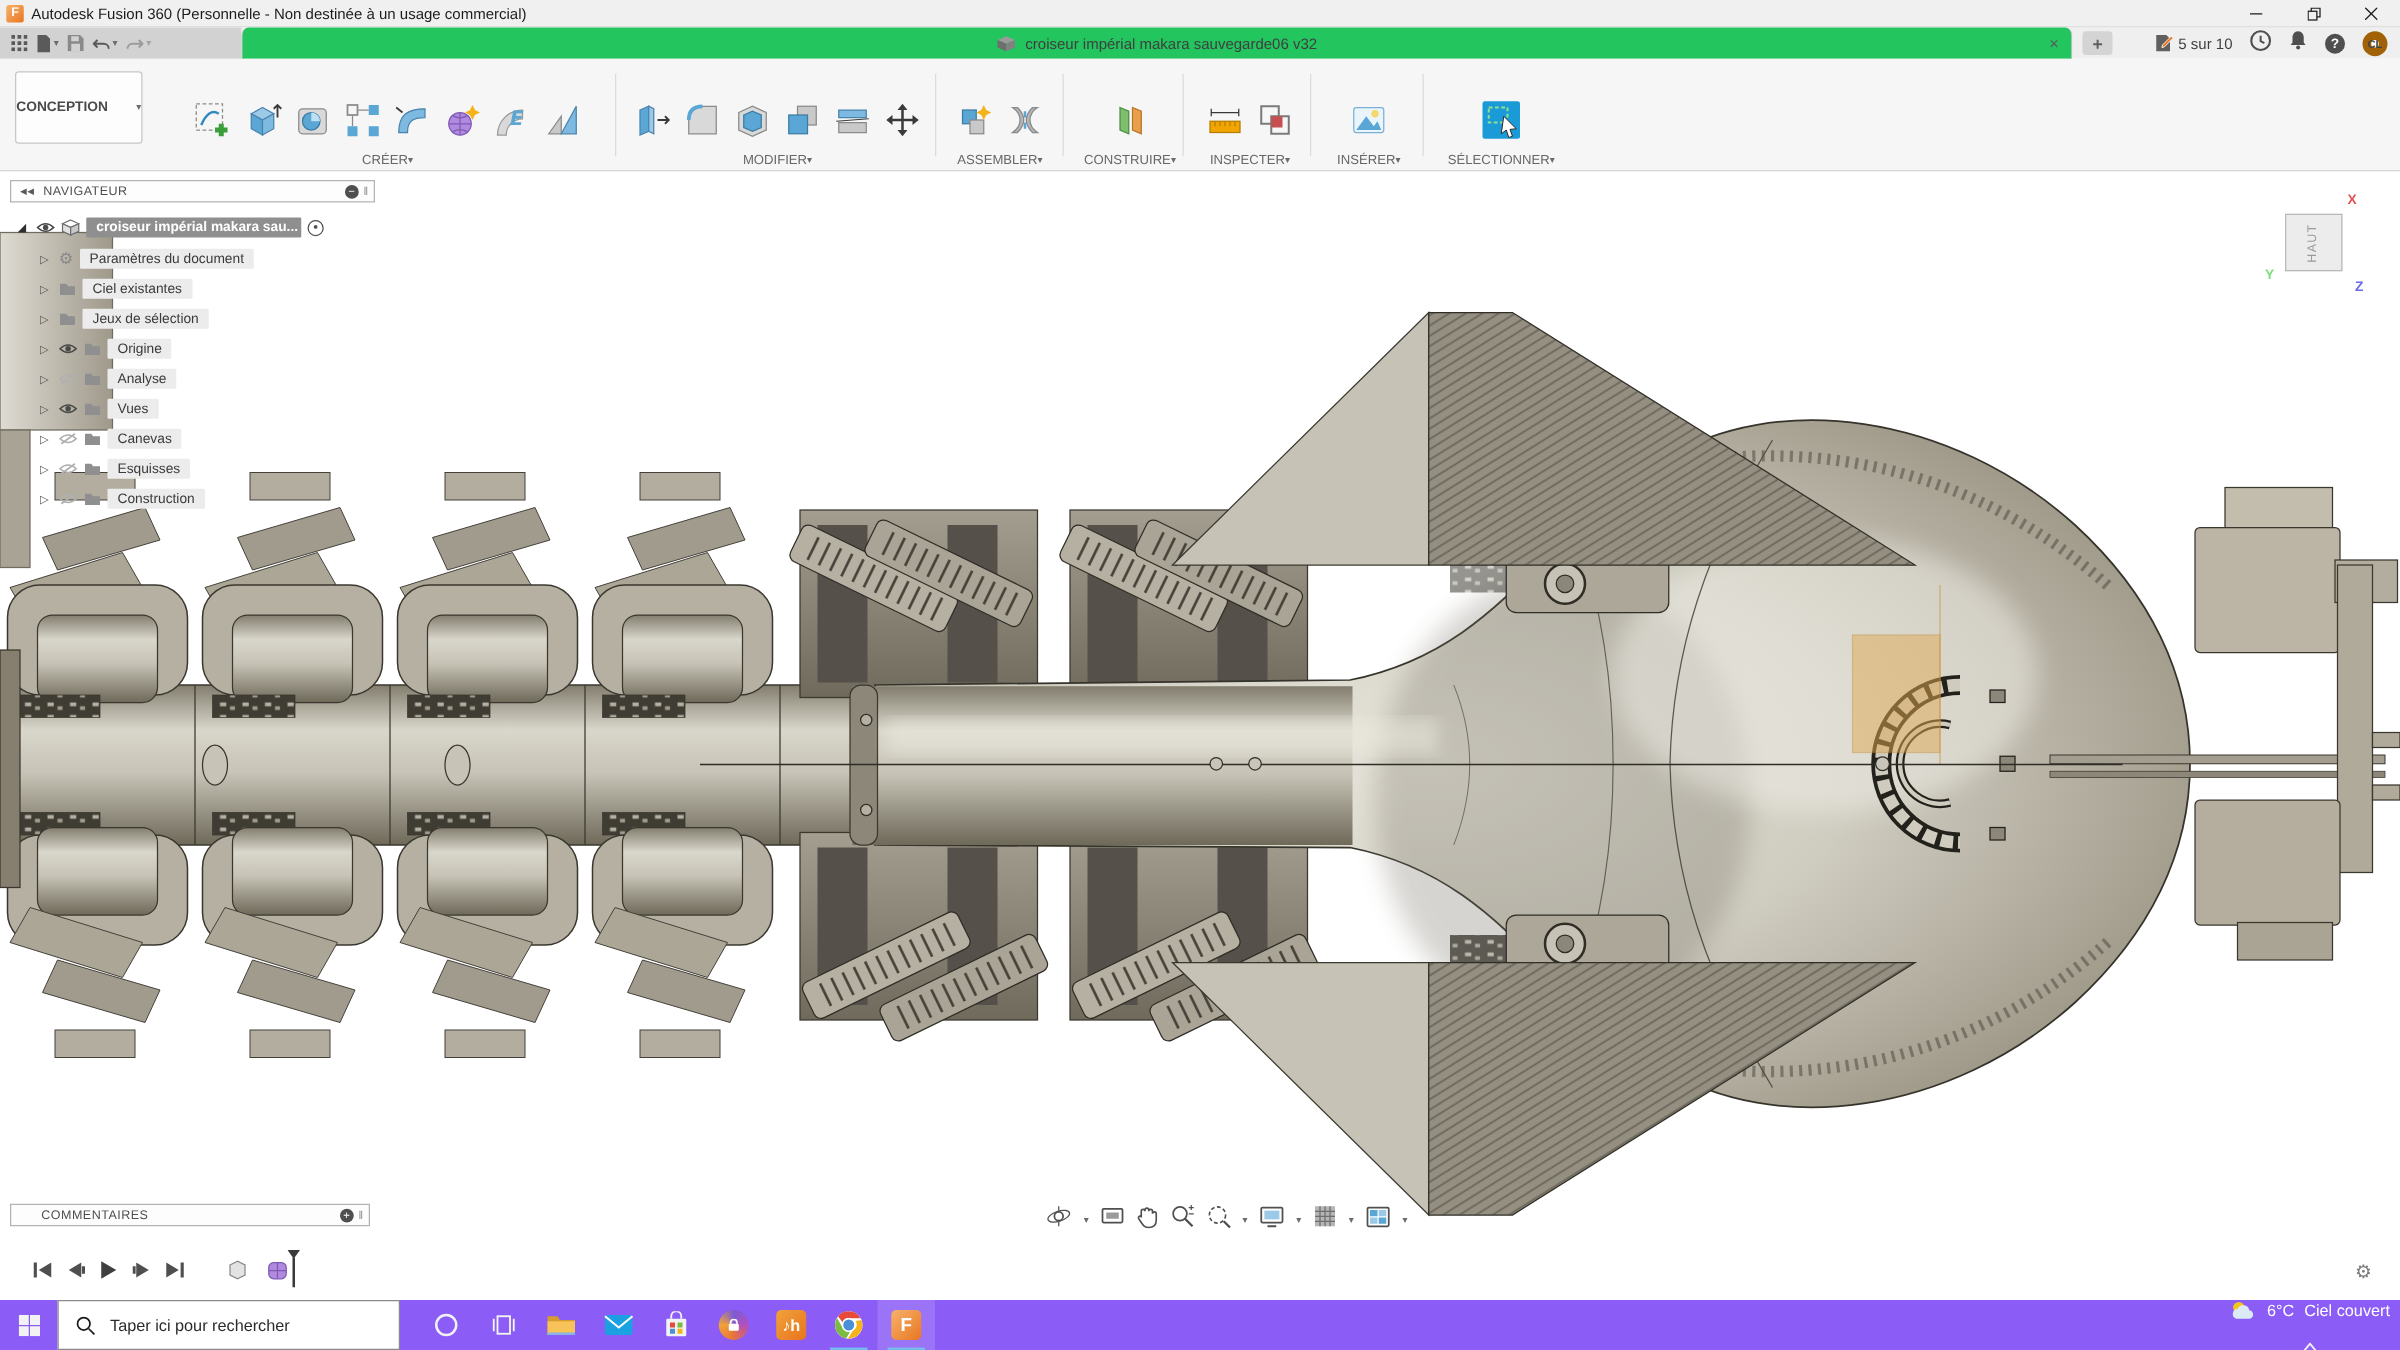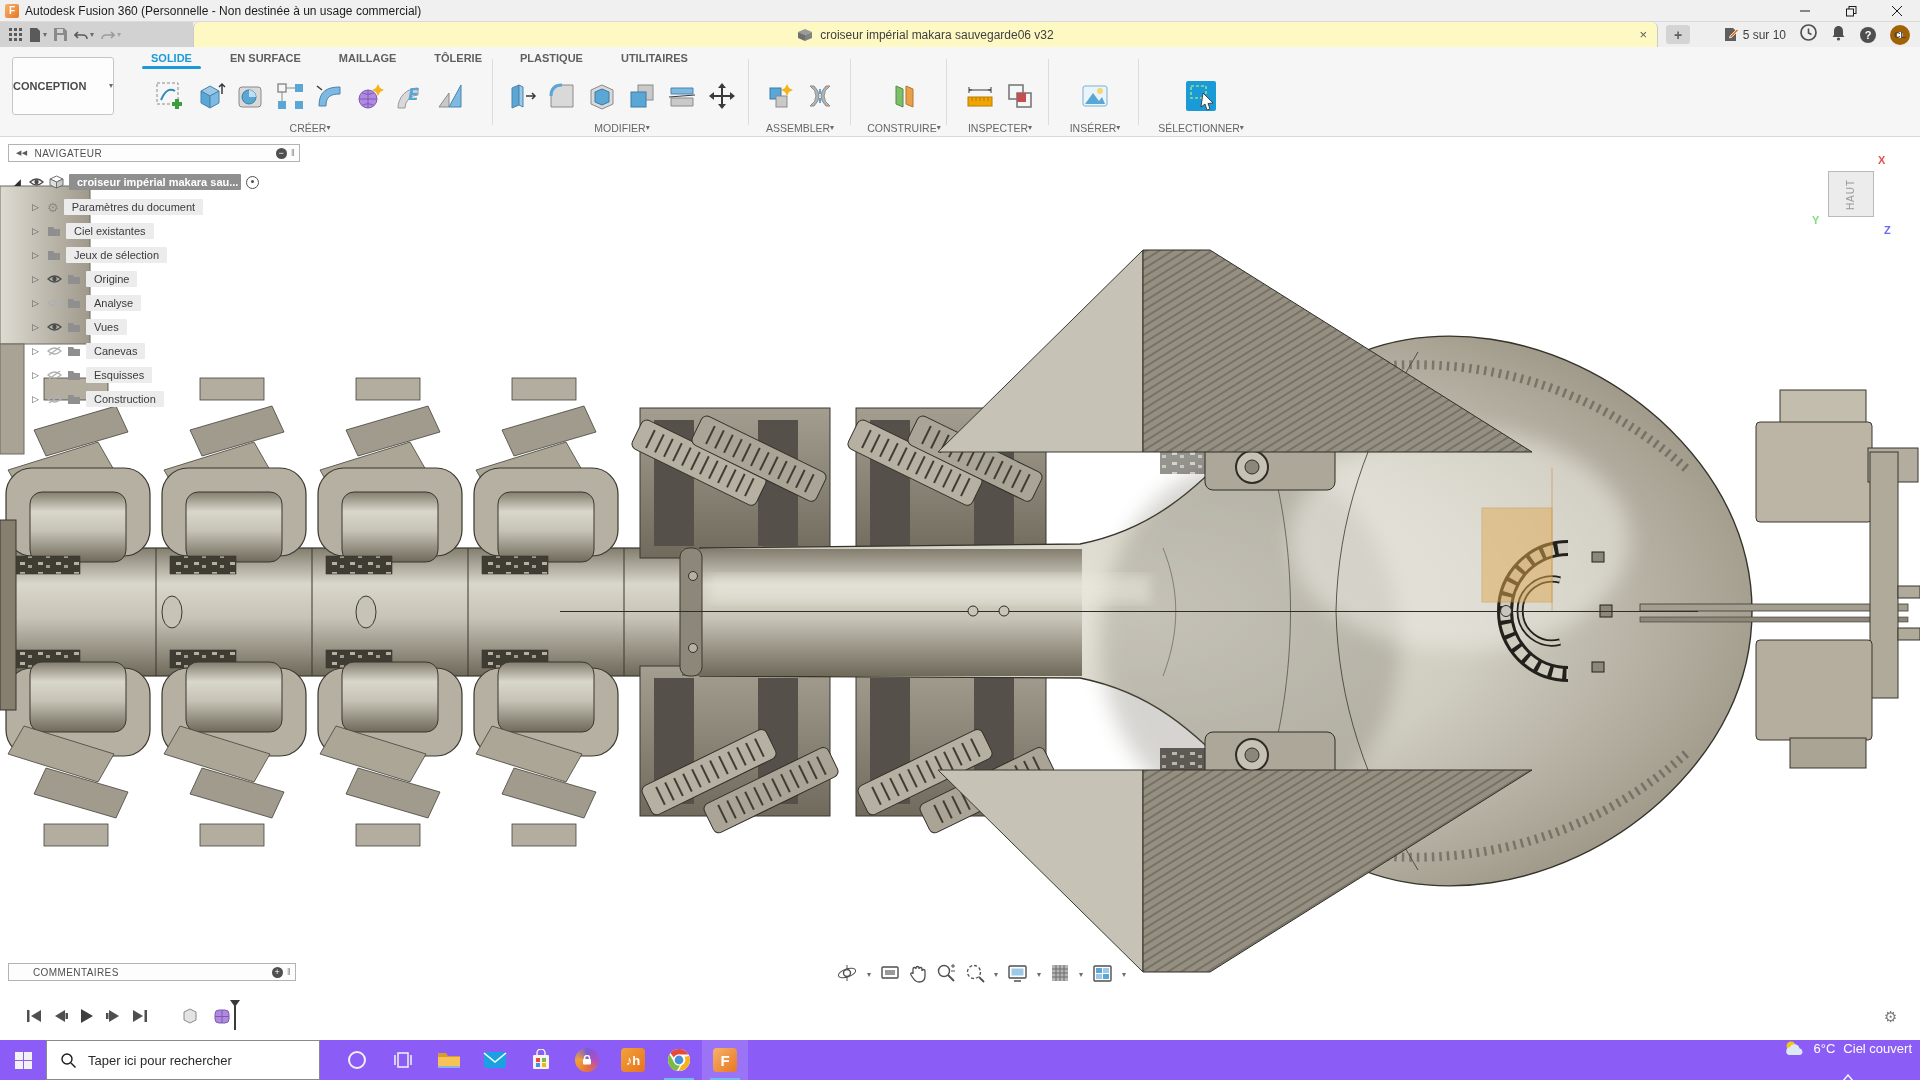--- a/index.html
+++ b/index.html
@@ -14,21 +14,21 @@
                 background:linear-gradient(135deg,#f6b26b,#e87722);color:#fff;font-weight:bold;
                 font-size:10px;display:flex;align-items:center;justify-content:center;}
   .winbtns{position:absolute;right:0;top:0;height:22px;display:flex;}
   .winbtn{width:46px;height:22px;display:flex;align-items:center;justify-content:center;color:#1c1c1c;}
   
   .topbar{top:22px;left:0;width:1920px;height:25px;background:#efefef;}
   .qat{position:absolute;left:0;top:0;width:193px;height:25px;background:#d2d2d2;
        display:flex;align-items:center;gap:7px;padding-left:9px;}
   .qat svg{display:block;}
   .caret{font-size:8px;color:#6b6b6b;line-height:1;}
-  .doc-tab{position:absolute;left:193px;top:0;width:1465px;height:25px;background:#fef9c3;
+  .doc-tab{position:absolute;left:193px;top:0;width:1465px;height:25px;background:#22c55e;
            border-radius:6px 6px 0 0;border-right:1px solid #c9c9c9;border-left:1px solid #c9c9c9;
            display:flex;align-items:center;justify-content:center;font-size:12px;color:#3f3f3f;}
   .doc-tab .close{position:absolute;right:10px;font-size:13px;color:#5a5a5a;}
   .newtab{position:absolute;left:1666px;top:3px;width:24px;height:19px;background:#d4d4d4;border-radius:3px;
           display:flex;align-items:center;justify-content:center;font-size:14px;color:#5f5f5f;font-weight:bold;}
   .topbar-right{position:absolute;right:0;top:0;height:25px;display:flex;align-items:center;gap:14px;padding-right:10px;}
   .save-status{display:flex;align-items:center;gap:5px;font-size:12px;color:#3f3f3f;}
   .round-avatar{width:20px;height:20px;border-radius:50%;background:#fff;display:flex;align-items:center;
                 justify-content:center;font-size:9px;color:#444;font-weight:bold;border:7px solid #a16207;}
   
@@ -342,28 +342,20 @@
       <span style="width:16px;height:16px;border-radius:50%;background:#4f4f4f;color:#fff;font-size:11px;font-weight:bold;display:flex;align-items:center;justify-content:center;">?</span>
       <span class="round-avatar">CL</span>
     </div>
   </div>
 
   <div class="abs ribbon">
     <div class="mode-btn">
       <span>CONCEPTION</span>
         <span class="caret">▾</span>
     </div>
-    <div class="rtabs">
-      <div class="rtab active">SOLIDE</div>
-      <div class="rtab">EN SURFACE</div>
-      <div class="rtab">MAILLAGE</div>
-      <div class="rtab">TÔLERIE</div>
-      <div class="rtab">PLASTIQUE</div>
-      <div class="rtab">UTILITAIRES</div>
-    </div>
 
     <div class="rgroup" style="left:134px;width:352px;">
       <div class="icons">
         <span class="ribtn">
             <svg width="32" height="32">
               <rect x="3" y="3" width="21" height="21" fill="none" stroke="#8a8a8a" stroke-dasharray="3 2"></rect>
               <path d="M7,20 Q13,6 21,11" fill="none" stroke="#2f89bd" stroke-width="2"></path>
               <path d="M23,19 V29 M18,24 H28" stroke="#3a9e3a" stroke-width="4"></path>
             </svg>
           </span>

